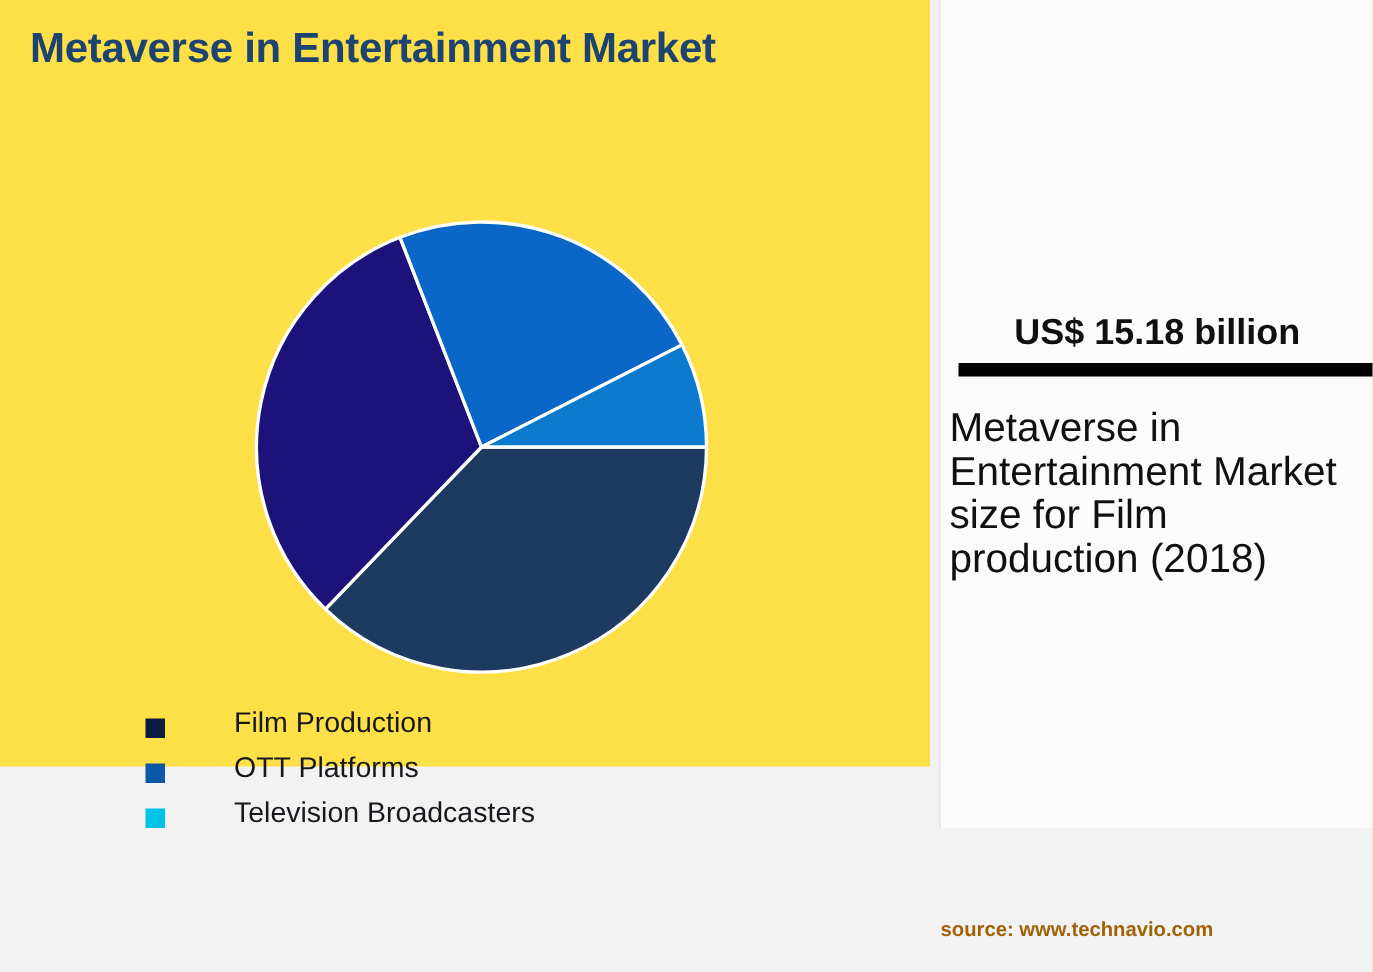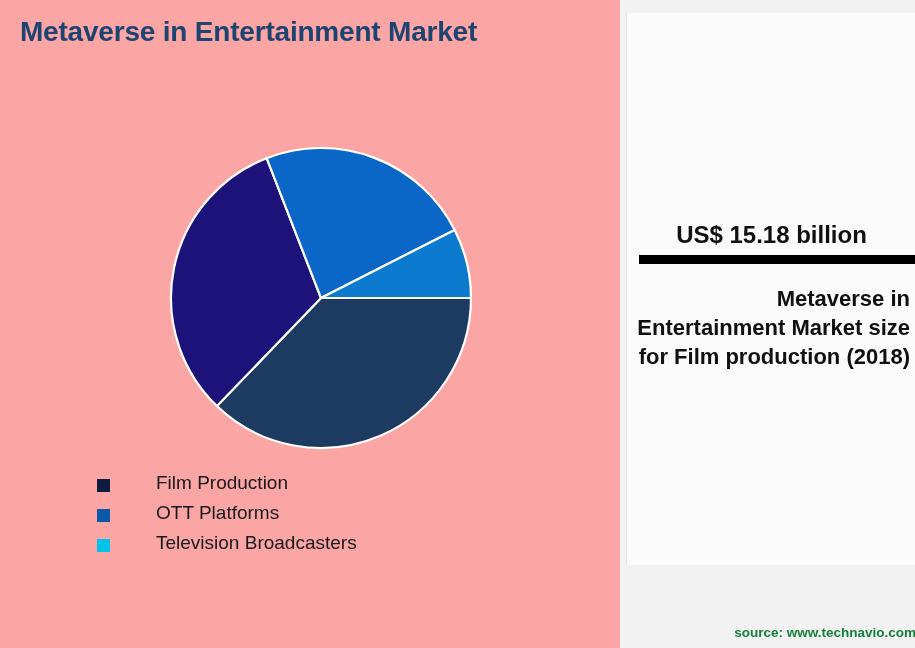--- a/index.html
+++ b/index.html
@@ -22,22 +22,22 @@
     height: 648px;
     background: #f2f2f3;
   }
 
   
   #left-panel {
     position: absolute;
     left: 0;
     top: 0;
     width: 620px;
-    height: 648px;
-    background: #fca5a5;
+    height: 511px;
+    background: #fde047;
   }
 
   #chart-title {
     position: absolute;
     left: 20px;
     top: 16px;
     font-size: 28px;
     font-weight: bold;
     color: #1d4370;
     letter-spacing: -0.2px;
@@ -96,21 +96,20 @@
   
   #right-panel {
     position: absolute;
     left: 626px;
     top: 0;
     width: 289px;
     height: 552px;
     background: #fbfbfb;
     border-left: 1px solid #e3e3e4;
     box-sizing: border-box;
-    margin-top: 13px;
   }
 
   #callout {
     position: absolute;
     left: 0;
     top: 208px;
     width: 289px;
   }
   #callout-value {
     font-size: 24px;
@@ -123,36 +122,36 @@
   }
   #callout-rule {
     height: 9px;
     background: #000000;
     margin-left: 12px;
     margin-right: 0px;
   }
   #callout-desc {
     margin-top: 20px;
     padding: 0 6px;
-    font-size: 22px;
-    font-weight: bold;
+    font-size: 27px;
+    font-weight: normal;
     color: #101010;
-    text-align: right;
+    text-align: left;
     line-height: 29px;
   }
 
   #source {
     position: absolute;
     left: 0;
     top: 612px;
     width: 289px;
-    text-align: right;
+    text-align: left;
     font-size: 13.5px;
     font-weight: bold;
-    color: #15803d;
+    color: #a16207;
   }
 </style>
 </head>
 <body>
 
 <div id="infographic">
 
   <div id="left-panel">
 
     <div id="chart-title">Metaverse in Entertainment Market</div>

